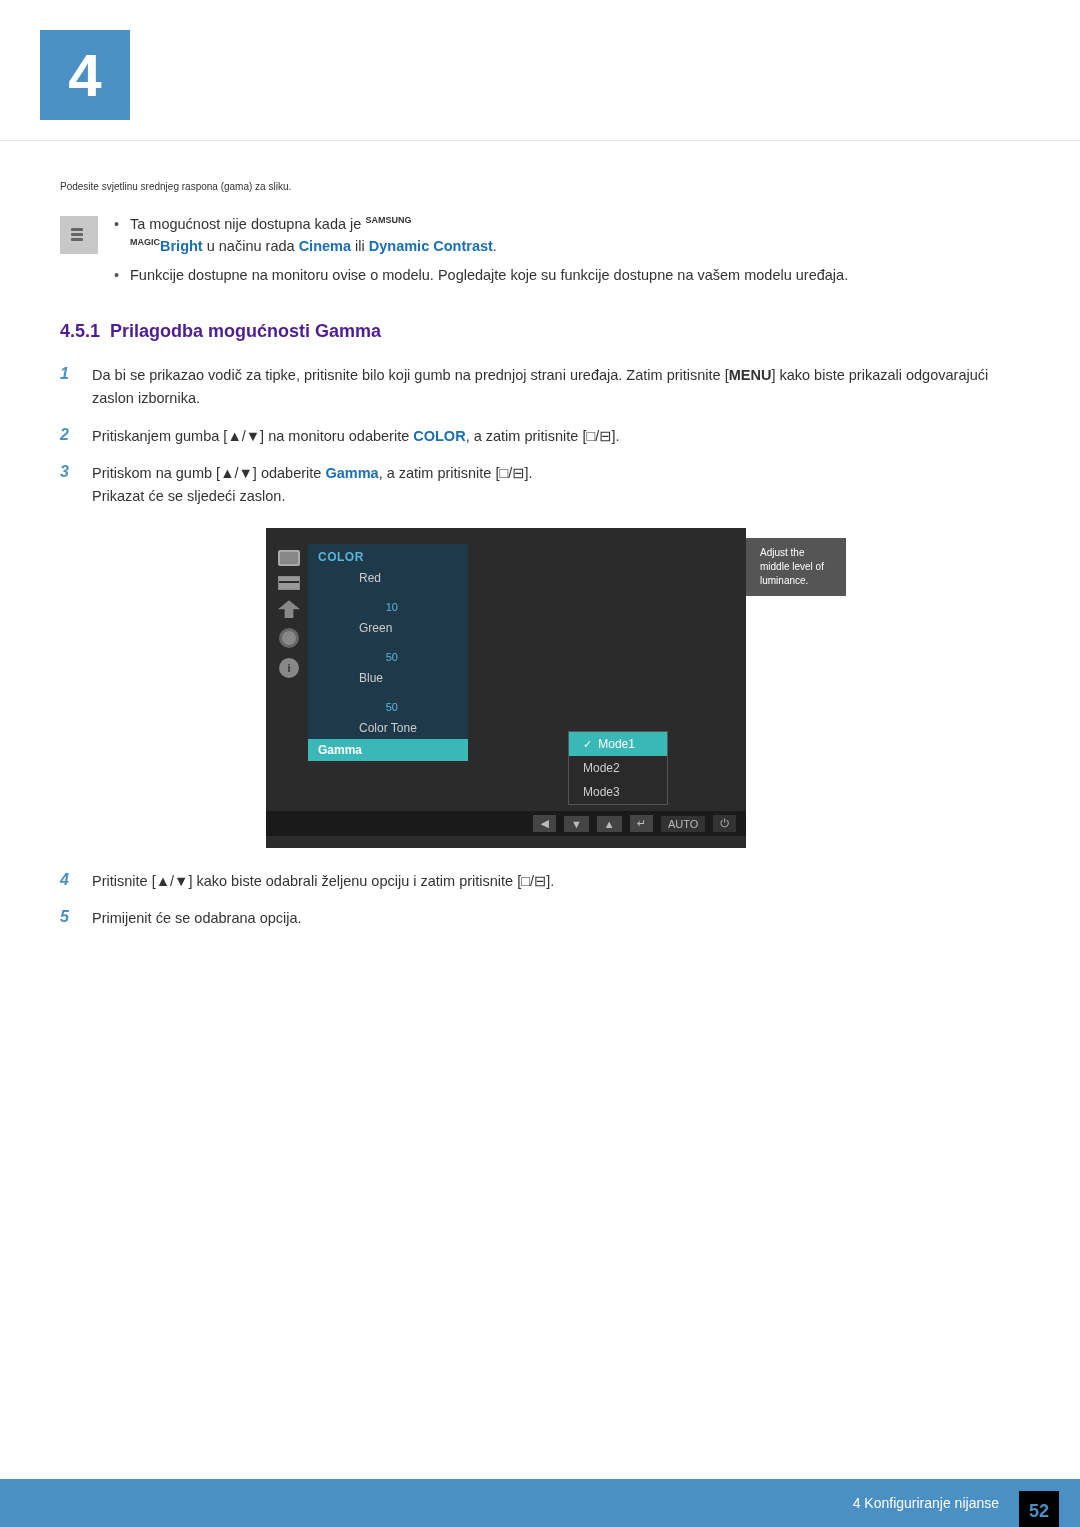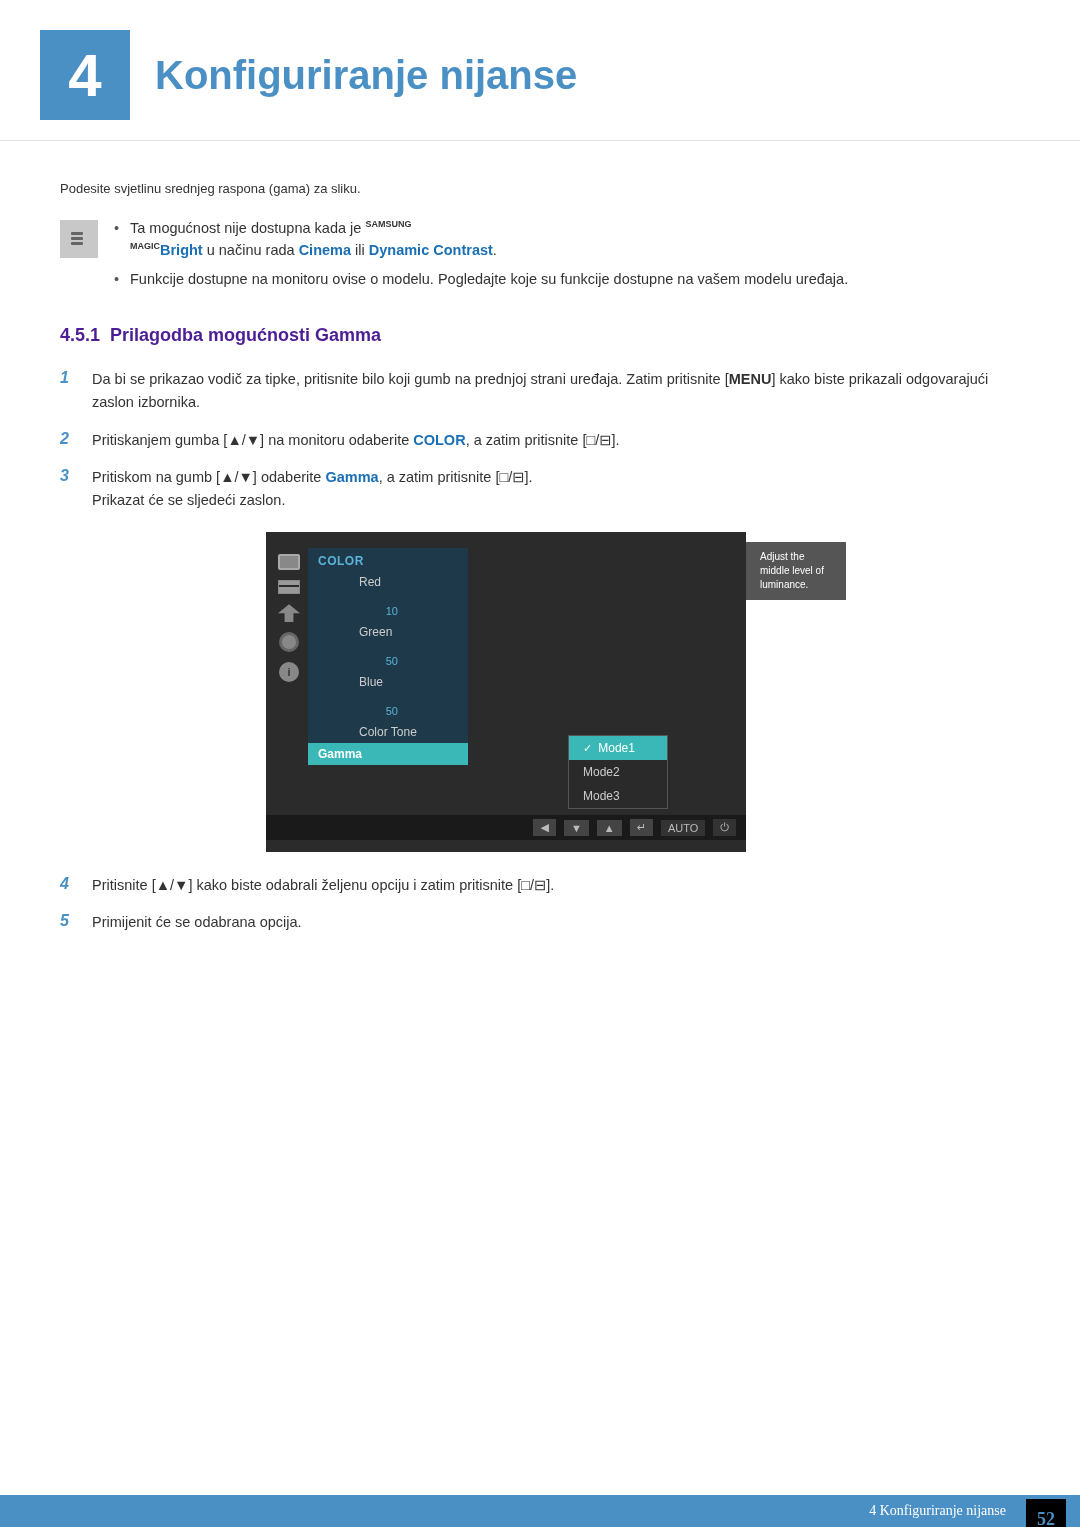--- a/index.html
+++ b/index.html
@@ -47,21 +47,21 @@
 
     
     .section-heading {
       color: #4a90c4;
       font-size: 28px;
       font-weight: bold;
       margin-bottom: 30px;
     }
 
     .intro-text {
-      font-size: 13px;
+      font-size: 10px;
       color: #333;
       margin-bottom: 22px;
     }
 
     
     .note-box {
       display: flex;
       align-items: flex-start;
       margin-bottom: 28px;
       gap: 16px;
@@ -251,28 +251,27 @@
       margin-top: 10px;
       line-height: 1.4;
     }
 
     
     .page-footer {
       position: absolute;
       bottom: 0;
       left: 0;
       right: 0;
-      height: 32px;
+      height: 48px;
       background: #4a90c4;
       display: flex;
       align-items: center;
       justify-content: flex-end;
-      padding: 0 14px;
+      padding: 0 21px;
       gap: 20px;
-      font-family: Liberation Serif, serif;
     }
     .footer-text {
       color: #fff;
       font-size: 14px;
     }
     .footer-page-num {
       background: #000000;
       color: #4a90c4;
       font-size: 18px;
       font-weight: bold;
@@ -290,21 +289,20 @@
       gap: 0;
     }
   </style>
 </head>
 <body>
 
 <div class="page-header">
   <div class="chapter-number-box">
     <span>4</span>
   </div>
-  <h1 class="page-title">Konfiguriranje nijanse</h1>
 </div>
 
 <div class="content">
 
 
   <p class="intro-text">Podesite svjetlinu srednjeg raspona (gama) za sliku.</p>
 
   <div class="note-box">
     <div class="note-icon">
       <svg viewBox="0 0 22 22" fill="none" xmlns="http://www.w3.org/2000/svg">

